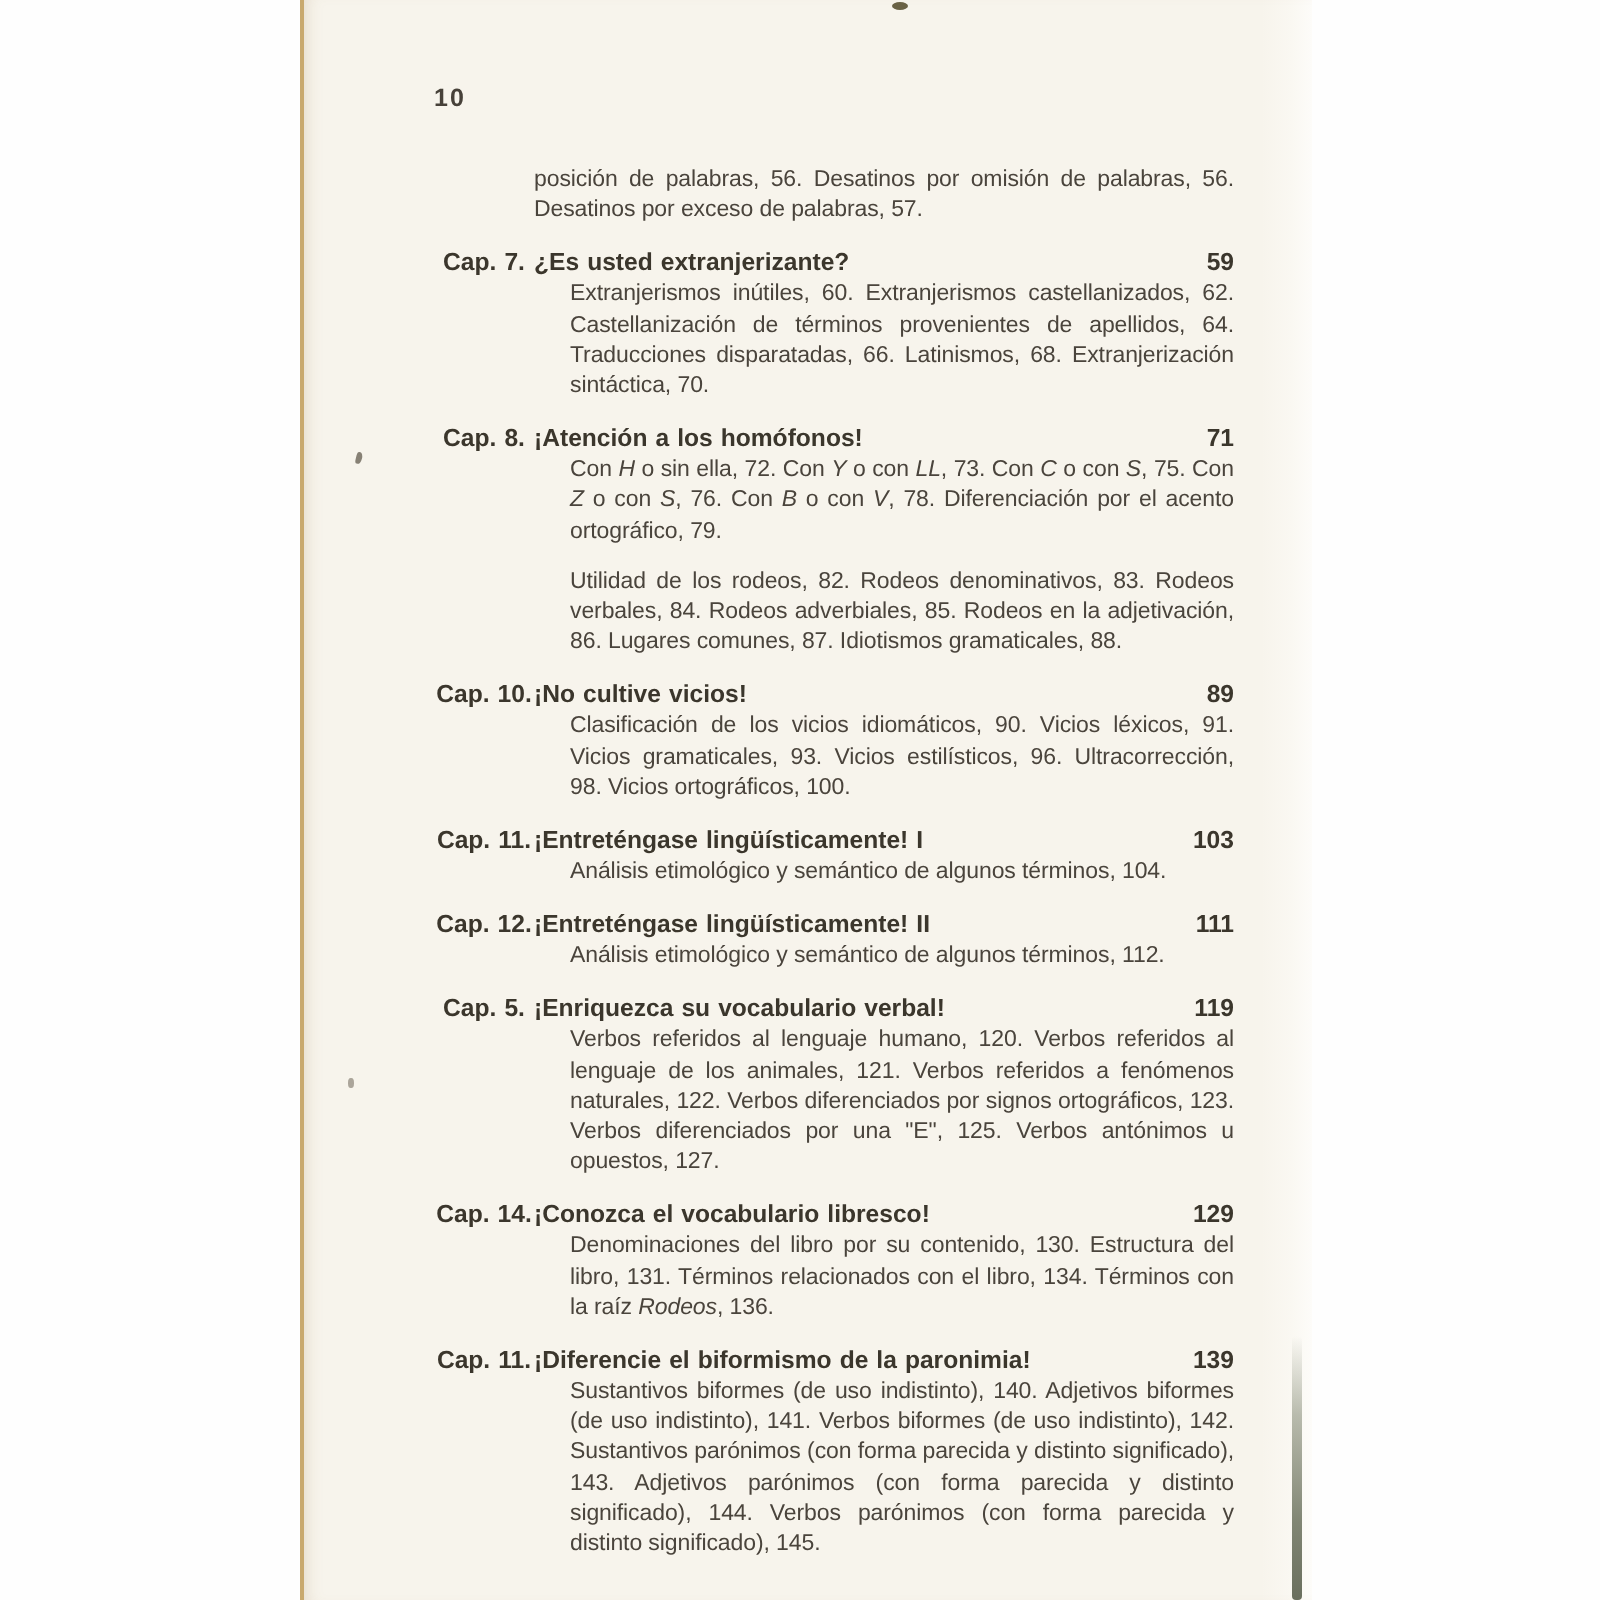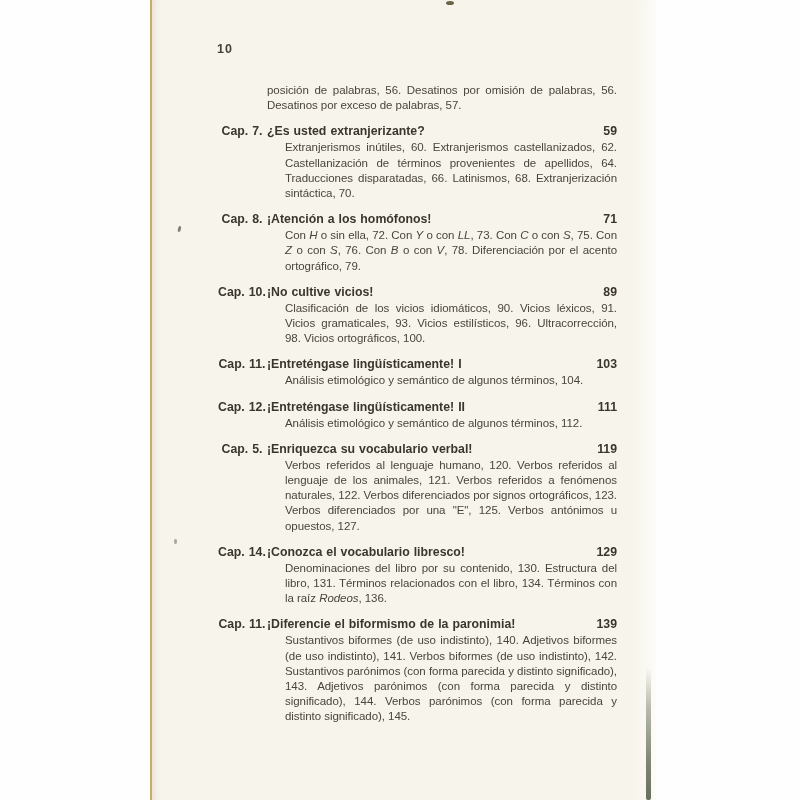--- a/index.html
+++ b/index.html
@@ -113,20 +113,21 @@
       <section class="entry">
         <div class="head">
           <span class="cap">Cap. 8.</span>
           <span class="title">¡Atención a los homófonos!</span>
           <span class="pg">71</span>
         </div>
         <p class="body">Con <i>H</i> o sin ella, 72. Con <i>Y</i> o con <i>LL</i>, 73. Con <i>C</i> o con <i>S</i>, 75. Con <i>Z</i> o con <i>S</i>, 76. Con <i>B</i> o con <i>V</i>, 78. Diferenciación por el acento ortográfico, 79.</p>
       </section>
 
       <section class="entry">
+        <p class="body">Utilidad de los rodeos, 82. Rodeos denominativos, 83. Rodeos verbales, 84. Rodeos adverbiales, 85. Rodeos en la adjetivación, 86. Lugares comunes, 87. Idiotismos gramaticales, 88.</p>
       </section>
 
       <section class="entry">
         <div class="head">
           <span class="cap">Cap. 10.</span>
           <span class="title">¡No cultive vicios!</span>
           <span class="pg">89</span>
         </div>
         <p class="body">Clasificación de los vicios idiomáticos, 90. Vicios léxicos, 91. Vicios gramaticales, 93. Vicios estilísticos, 96. Ultracorrección, 98. Vicios ortográficos, 100.</p>
       </section>

